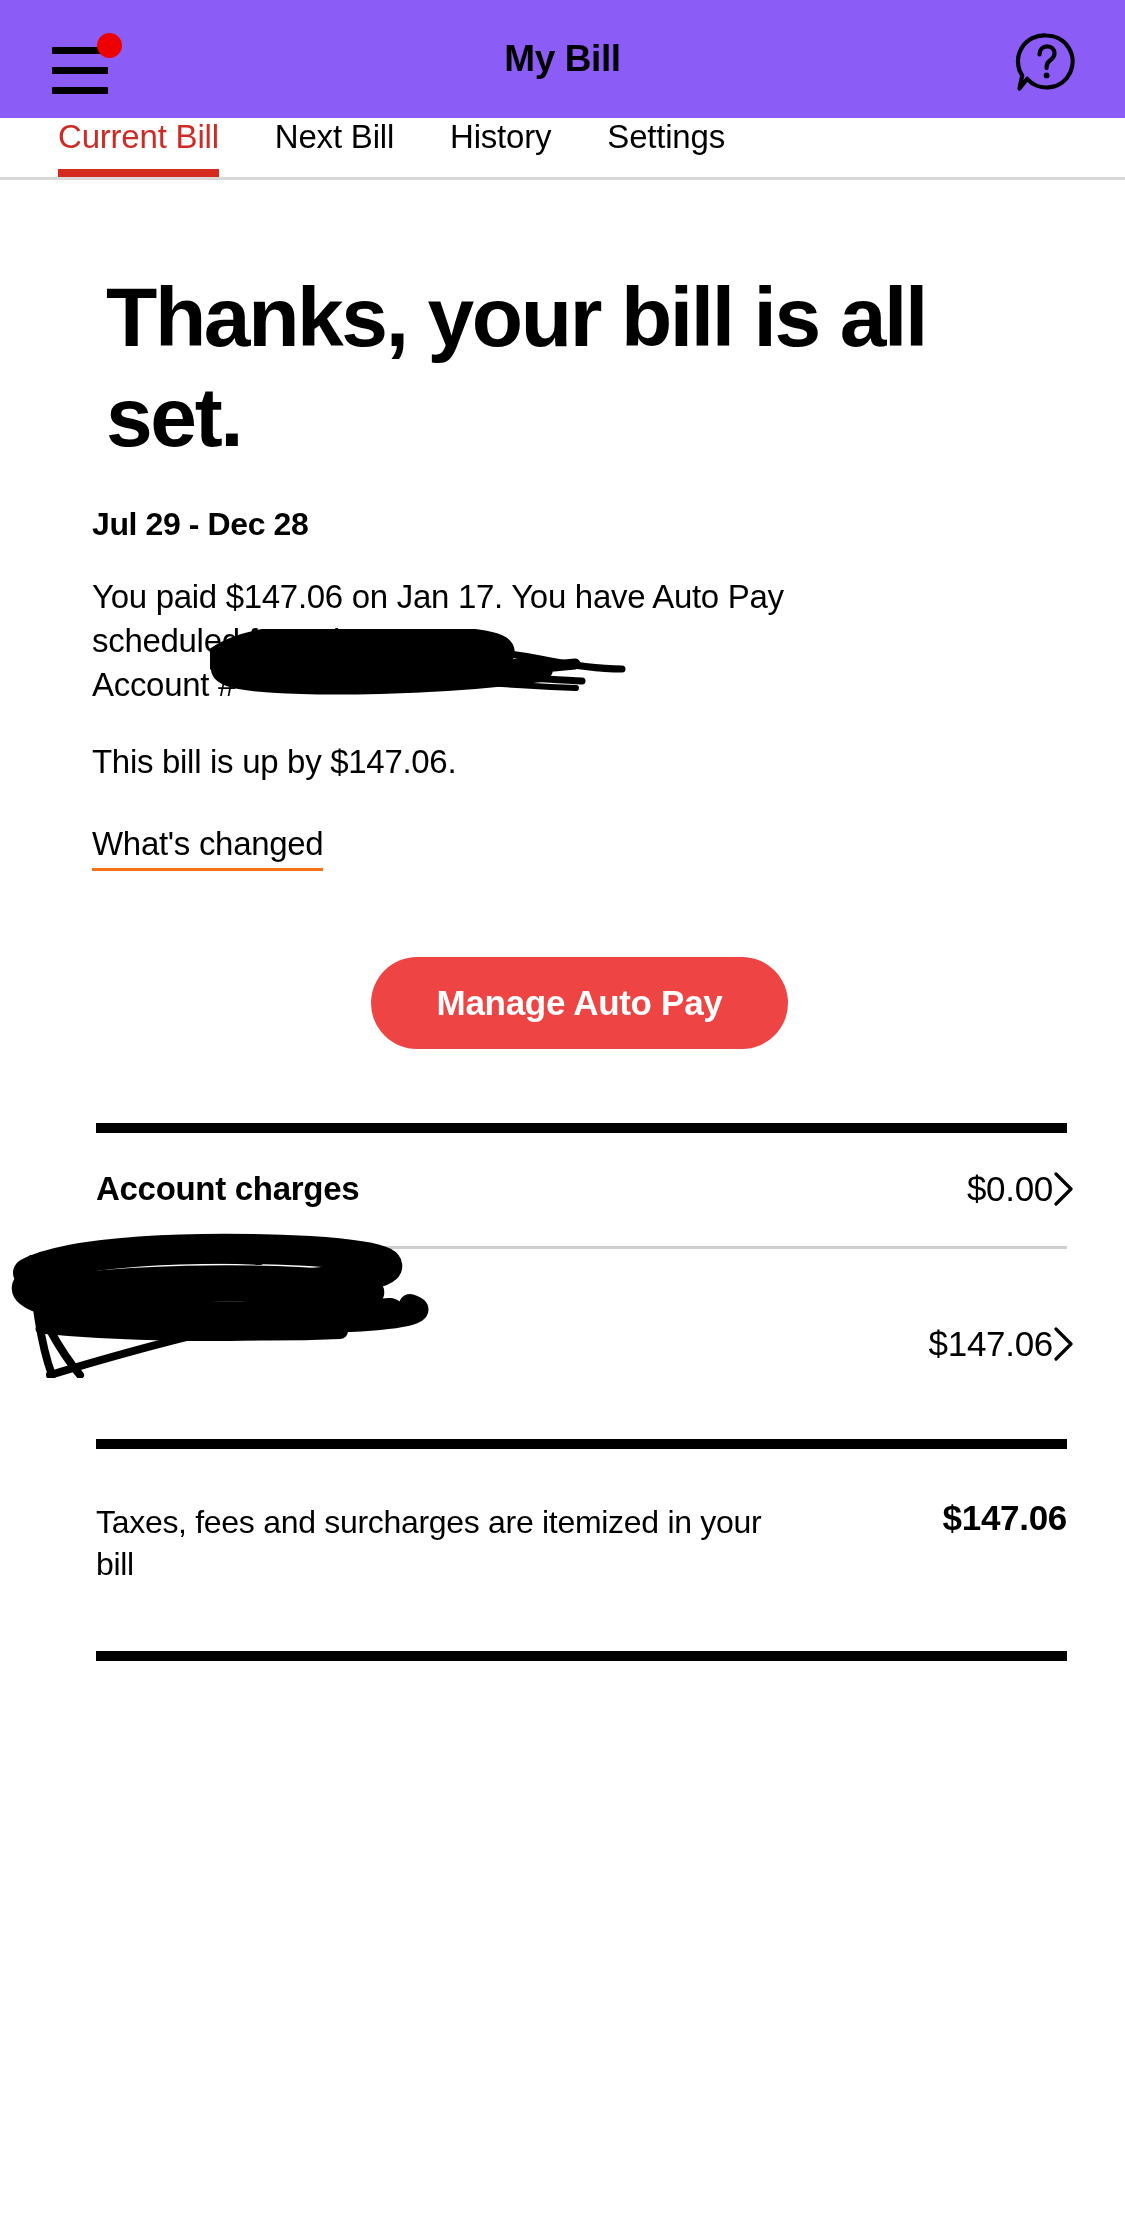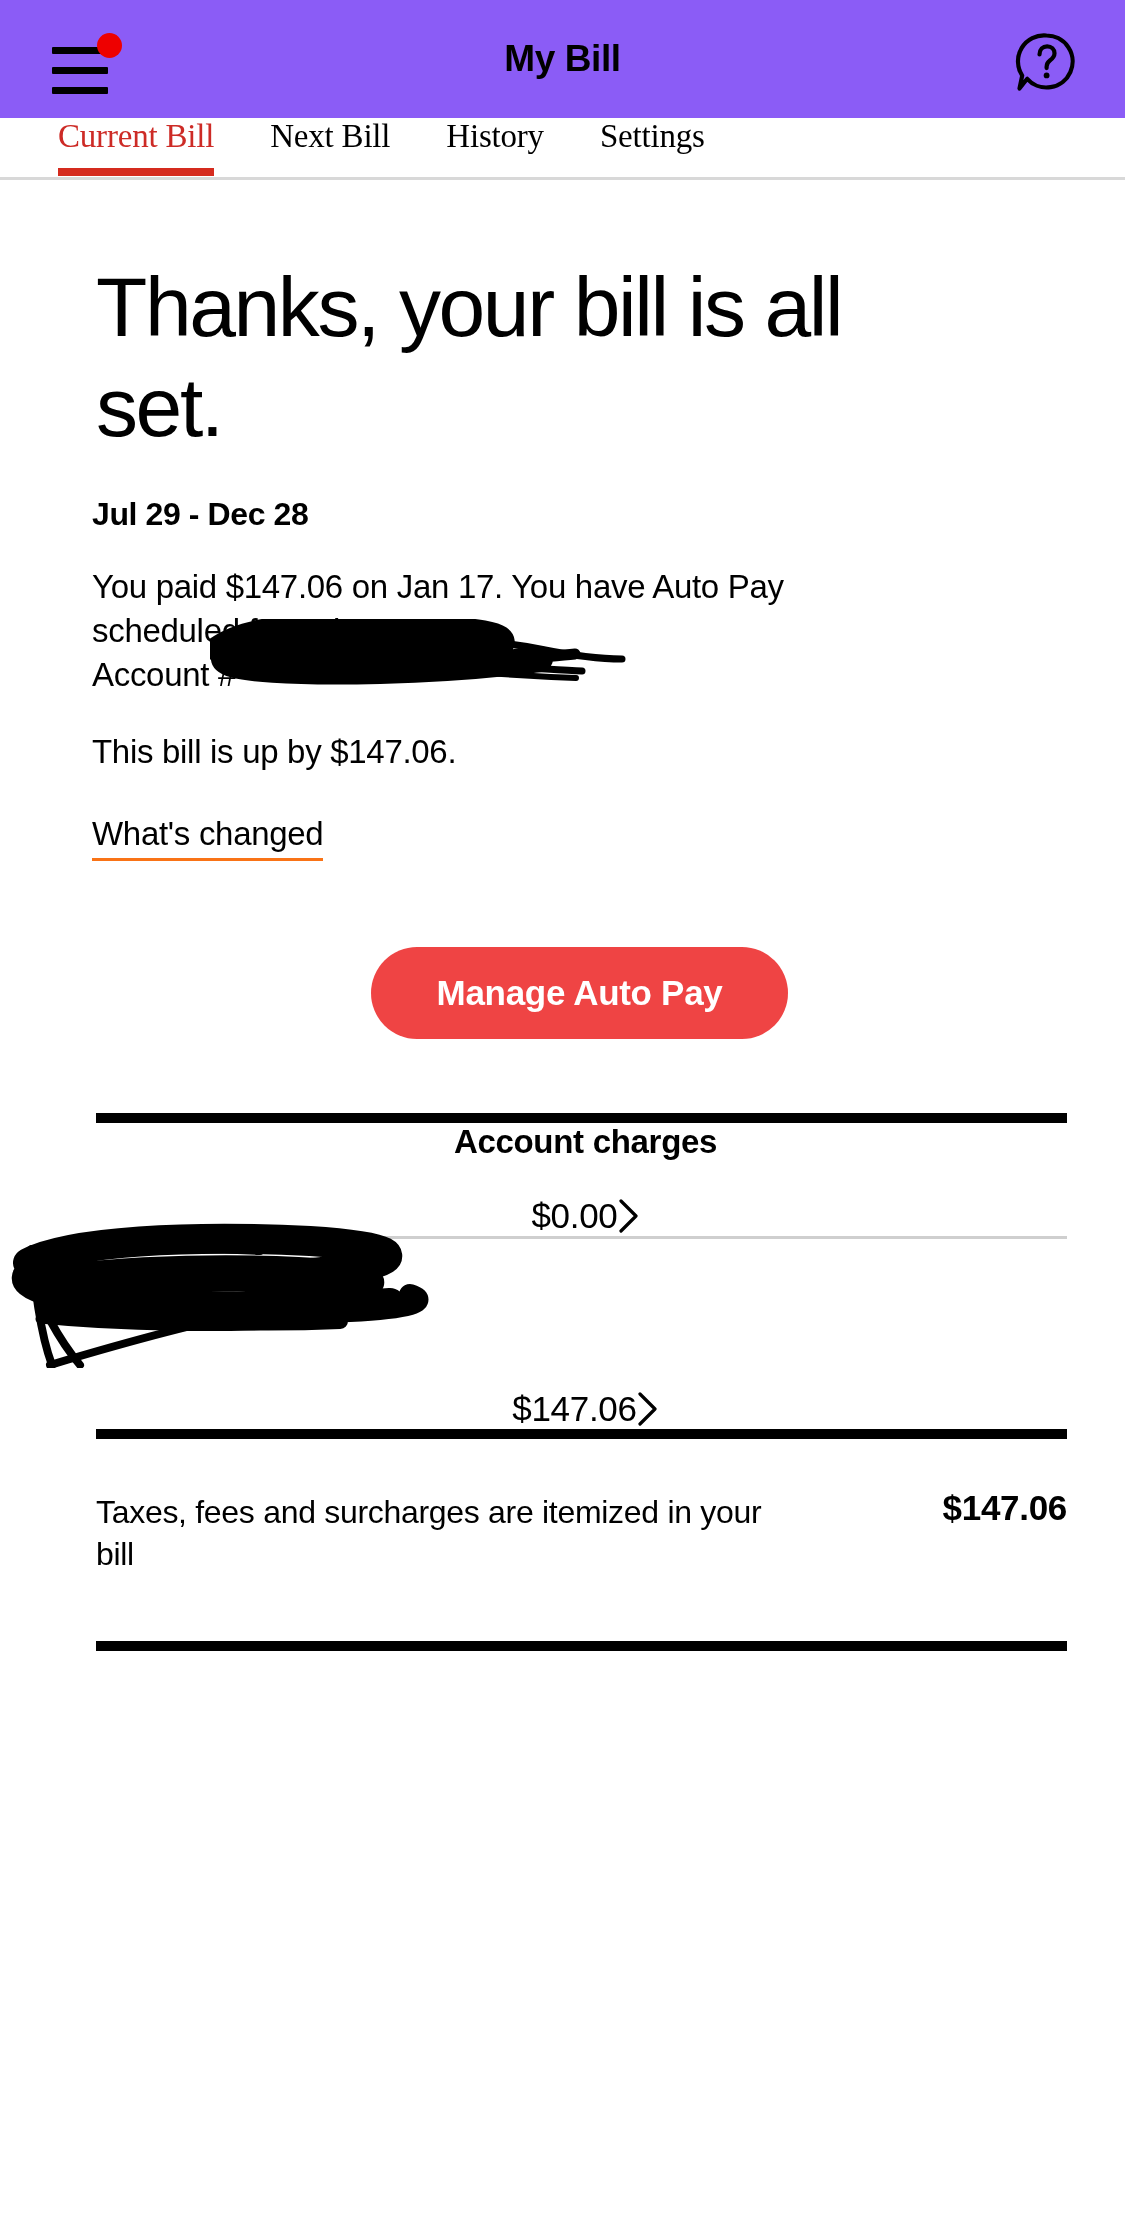--- a/index.html
+++ b/index.html
@@ -71,21 +71,20 @@
 
   
   .tabbar {
     position: relative;
     height: 62px;
     border-bottom: 3px solid #d8d8d8;
     padding-left: 58px;
     box-sizing: border-box;
     display: flex;
     align-items: flex-start;
-    font-family: Liberation Serif, serif;
   }
   .tab {
     position: relative;
     font-size: 33px;
     color: #000000;
     margin-right: 56px;
     padding-bottom: 18px;
     cursor: pointer;
     letter-spacing: -0.2px;
     white-space: nowrap;
@@ -102,25 +101,25 @@
     height: 8px;
     background: #d52b1e;
   }
 
   
   .content {
     padding: 0 58px 0 92px;
     box-sizing: border-box;
   }
   .hero-title {
-    margin: 4px;
+    margin: 14px;
     padding-top: 74px;
     font-size: 84px;
     line-height: 1.19;
-    font-weight: normal;
+    font-weight: bold;
     letter-spacing: -2.4px;
     max-width: 880px;
   }
   .cycle-range {
     margin-top: 38px;
     font-size: 32px;
     font-weight: bold;
     letter-spacing: -0.4px;
   }
   .paragraph {
@@ -193,21 +192,20 @@
   .spacer-before-rule { height: 74px; }
 
   .charge-row {
     display: flex;
     align-items: center;
     justify-content: space-between;
     padding: 0 50px 0 96px;
     height: 113px;
     position: relative;
     cursor: pointer;
-    flex-direction: column;
   }
   .charge-label {
     font-size: 33px;
     font-weight: bold;
     letter-spacing: -0.3px;
   }
   .charge-right {
     display: flex;
     align-items: center;
   }

